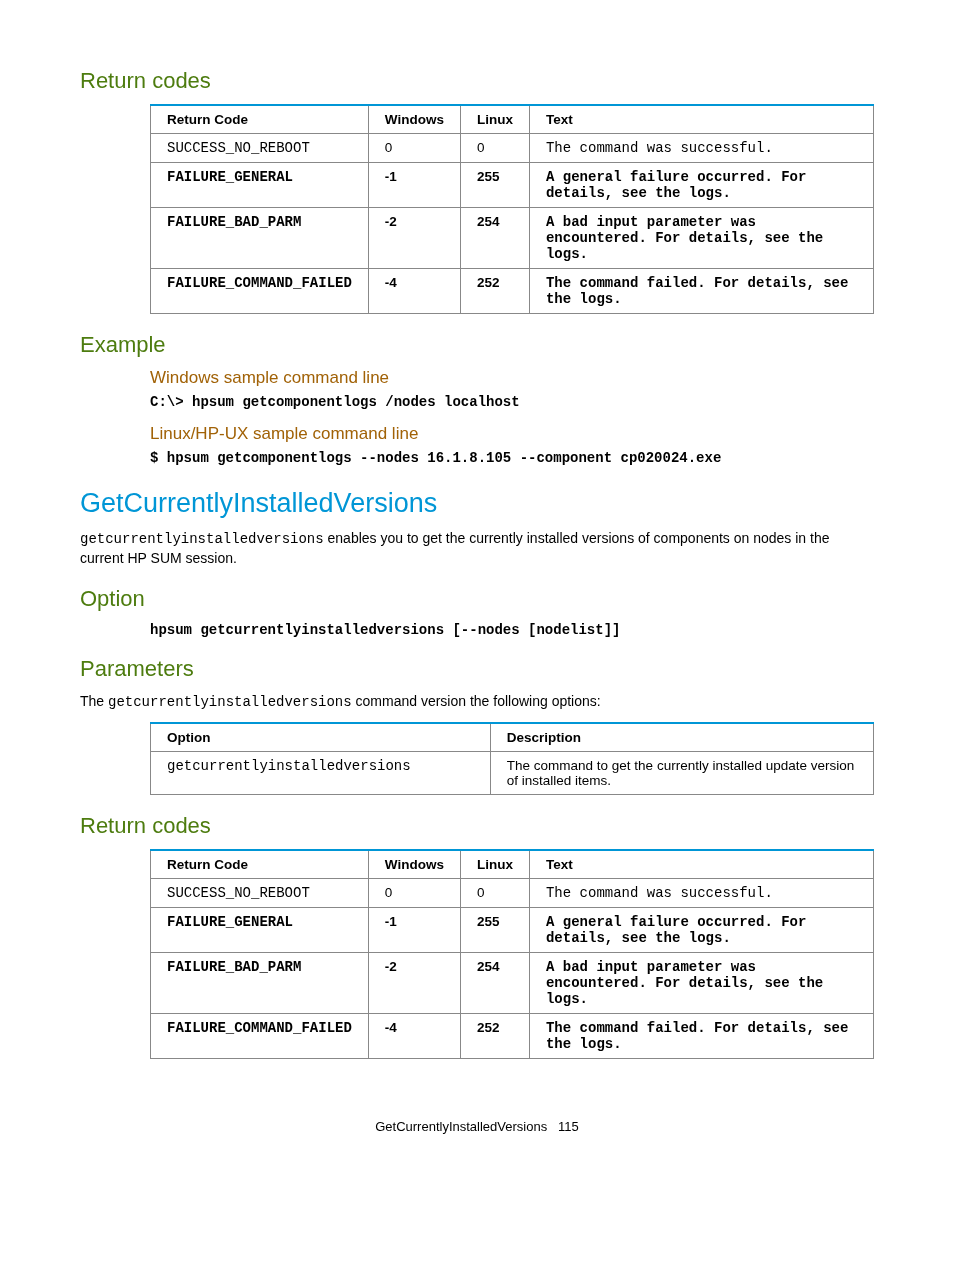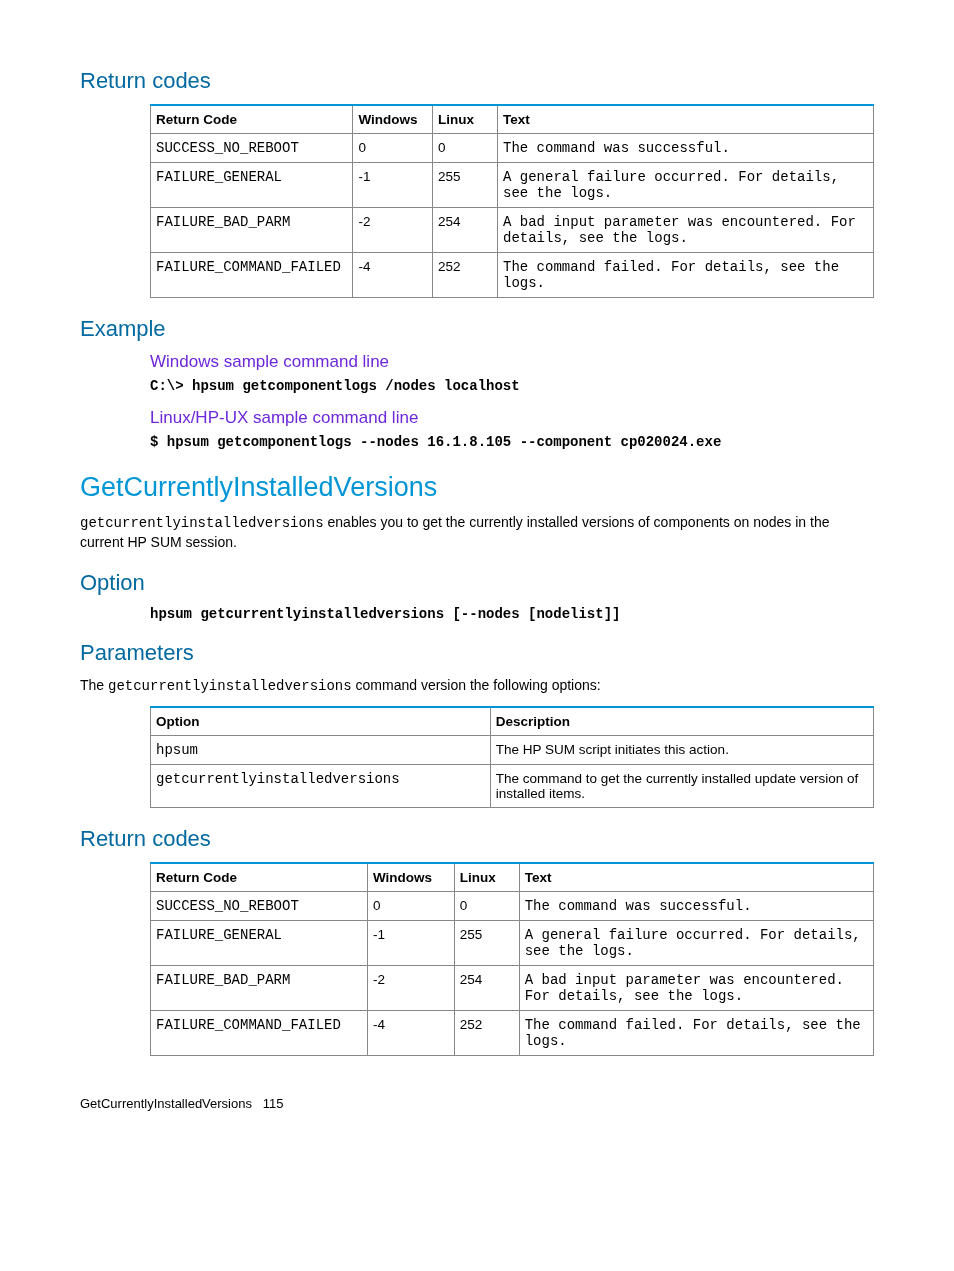--- a/index.html
+++ b/index.html
@@ -6,33 +6,33 @@
   body {
     font-family: Arial, Helvetica, sans-serif;
     margin: 0;
     padding: 50px 80px 40px 80px;
     font-size: 14px;
     color: #000;
     background: #fff;
     width: 954px;
   }
   h2.section {
-    color: #0369a1;
+    color: #4d7c0f;
     font-weight: 400;
     font-size: 22px;
     margin: 18px 0 10px 0;
   }
   h1.bigsection {
     color: #0096d6;
     font-weight: 400;
     font-size: 27px;
     margin: 22px 0 10px 0;
   }
   h3.subsection {
-    color: #6d28d9;
+    color: #a16207;
     font-weight: 400;
     font-size: 17px;
     margin: 10px 0 6px 70px;
   }
   .indent {
     margin-left: 70px;
   }
   p.body {
     margin: 6px 0 10px 0;
     line-height: 1.35;
@@ -49,40 +49,41 @@
     font-weight: bold;
   }
   table {
     border-collapse: collapse;
     margin: 8px 0 16px 70px;
     width: calc(100% - 70px);
   }
   table th, table td {
     border: 1px solid #888;
     border-top: 2px solid #0096d6;
-    padding: 6px 5px;
+    padding: 6px 16px;
     text-align: left;
     vertical-align: top;
     font-size: 13.5px;
   }
   table tr + tr td {
     border-top: 1px solid #888;
+    font-weight: bold;
   }
   table th {
     font-weight: bold;
     border-top: 2px solid #0096d6;
     font-size: 13.5px;
   }
   table tbody tr:first-child td {
     border-top: 1px solid #888;
     margin-top: 24px;
   }
   .footer {
-    text-align: left;
-    margin-top: 40px;
+    text-align: center;
+    margin-top: 60px;
     font-size: 13px;
   }
 </style>
 </head>
 <body>
 
 <h2 class="section">Return codes</h2>
 
 <table>
   <thead>
@@ -145,24 +146,20 @@
 
 <table>
   <thead>
     <tr>
       <th style="width:47%">Option</th>
       <th>Description</th>
     </tr>
   </thead>
   <tbody>
     <tr>
-      <td class="mono">hpsum</td>
-      <td>The HP SUM script initiates this action.</td>
-    </tr>
-    <tr>
       <td class="mono">getcurrentlyinstalledversions</td>
       <td>The command to get the currently installed update version of installed items.</td>
     </tr>
   </tbody>
 </table>
 
 <h2 class="section">Return codes</h2>
 
 <table>
   <thead>

